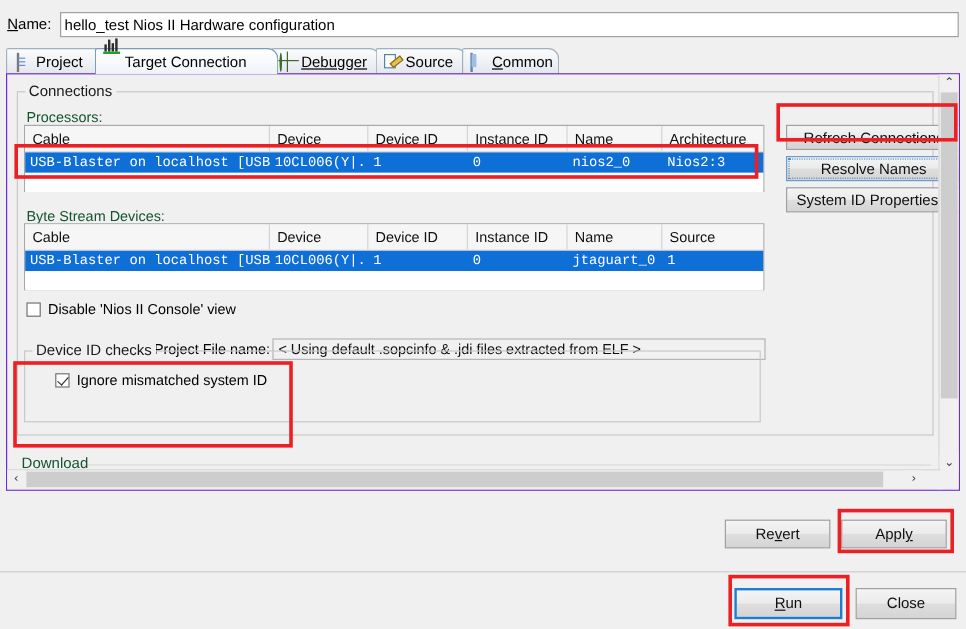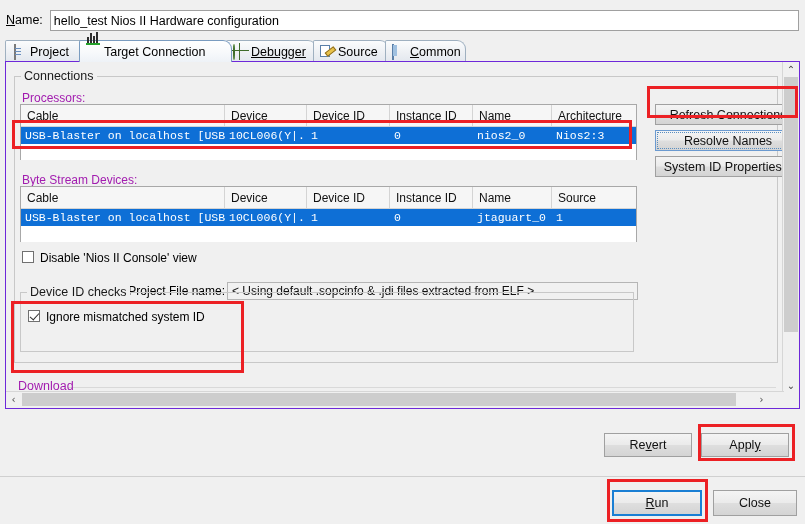--- a/index.html
+++ b/index.html
@@ -70,38 +70,38 @@
   .group{
     position:absolute;border:1px solid #c8c8c8;border-radius:0;
   }
   .group>.glabel{
     position:absolute;top:-8px;left:6px;background:#f0f0f0;padding:0 3px;
     font-size:12.5px;color:#1a1a1a;
   }
   #grp-connections{left:8px;top:14px;width:762px;height:285px;}
   #grp-sysid{left:14px;top:230px;width:612px;height:58px;}
 
-  .sublabel{position:absolute;font-size:12px;color:#a21caf;}
+  .sublabel{position:absolute;font-size:12px;color:#14532d;}
 
   
   .tbl{position:absolute;border:1px solid #a8a8a8;background:#fff;box-sizing:border-box;}
   .thead{display:flex;height:21px;background:#f6f6f6;border-bottom:1px solid #d4d4d4;}
   .th{
     border-right:1px solid #d4d4d4;box-sizing:border-box;
     display:flex;align-items:center;padding-left:6px;
     font-size:12px;color:#111;height:21px;overflow:hidden;white-space:nowrap;
   }
   .th:last-child{border-right:none;}
   .trow{display:flex;height:17px;align-items:center;font-family:"Liberation Mono",monospace;font-size:11.5px;}
   .trow.sel{background:#0e6fd6;color:#fff;}
   .td{box-sizing:border-box;padding-left:4px;overflow:hidden;white-space:nowrap;height:17px;line-height:17px;}
   .tbody-blank{height:16px;background:#fff;}
 
   
-  .cbrow{position:absolute;display:flex;align-items:flex-start;gap:6px;font-size:12px;}
+  .cbrow{position:absolute;display:flex;align-items:center;gap:6px;font-size:12px;}
   .cb{width:12px;height:12px;border:1px solid #707070;background:#fff;position:relative;flex:none;box-sizing:border-box;}
   .cb.on:after{
     content:"";position:absolute;left:3px;top:0px;width:4px;height:8px;
     border:solid #303030;border-width:0 1.6px 1.6px 0;transform:rotate(42deg);
   }
 
   
   .qrow{position:absolute;display:flex;align-items:center;font-size:12px;}
   .qinput{
     height:18px;line-height:17px;background:#f1f1f1;border:1px solid #b5b5b5;
@@ -234,21 +234,21 @@
         <span class="qinput" style="width:411px;margin-left:2px;">&lt; Using default .sopcinfo &amp; .jdi files extracted from ELF &gt;</span>
       </div>
 
       <div class="btn" style="left:649px;top:42px;width:146px;height:21px;">Refresh Connections</div>
       <div class="btn focus" style="left:649px;top:68px;width:146px;height:21px;">Resolve Names</div>
       <div class="btn" style="left:649px;top:94px;width:146px;height:21px;">System ID Properties...</div>
 
       <div class="group" id="grp-sysid">
         <span class="glabel">Device ID checks</span>
       </div>
-      <div class="cbrow" style="left:22px;top:248px;">
+      <div class="cbrow" style="left:40px;top:248px;">
         <span class="cb on"></span>
         <span>Ignore mismatched system ID</span>
       </div>
 
       <div class="sep" style="left:62px;top:325px;width:708px;"></div>
       <div class="sublabel" style="left:12px;top:317px;font-size:12.5px;">Download</div>
     </div>
 
     <div class="vsb">
       <div class="sb-arrow chev" style="left:0;top:0;width:16px;height:15px;">⌃</div>

